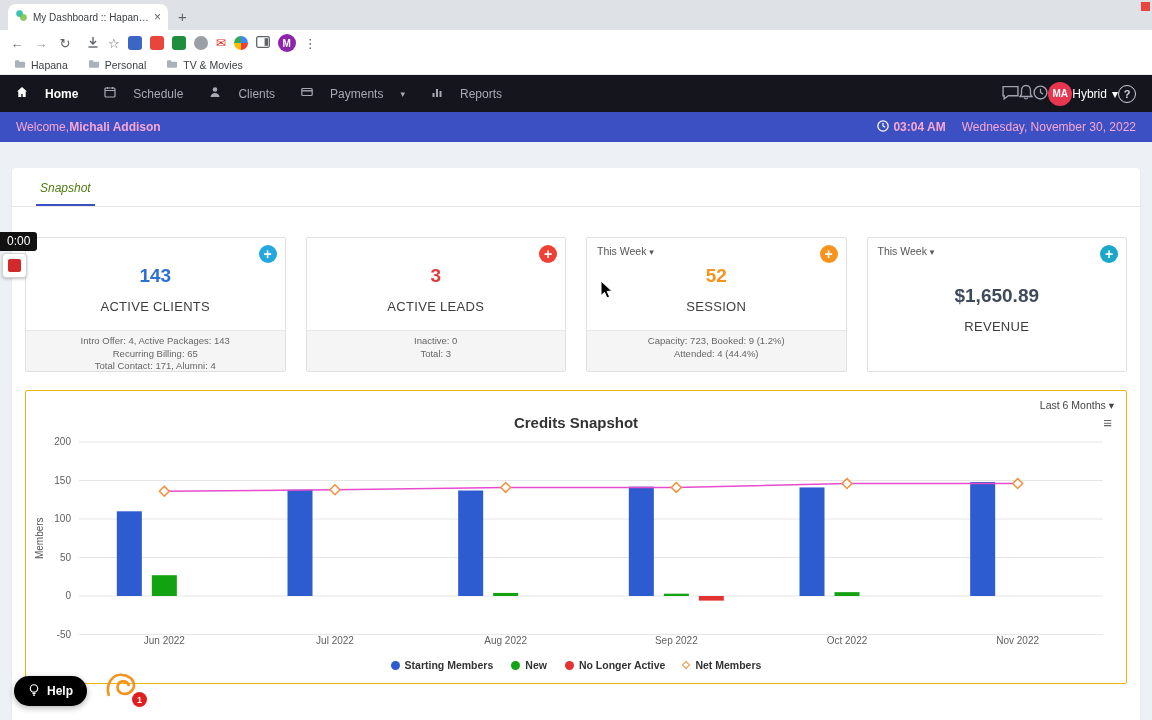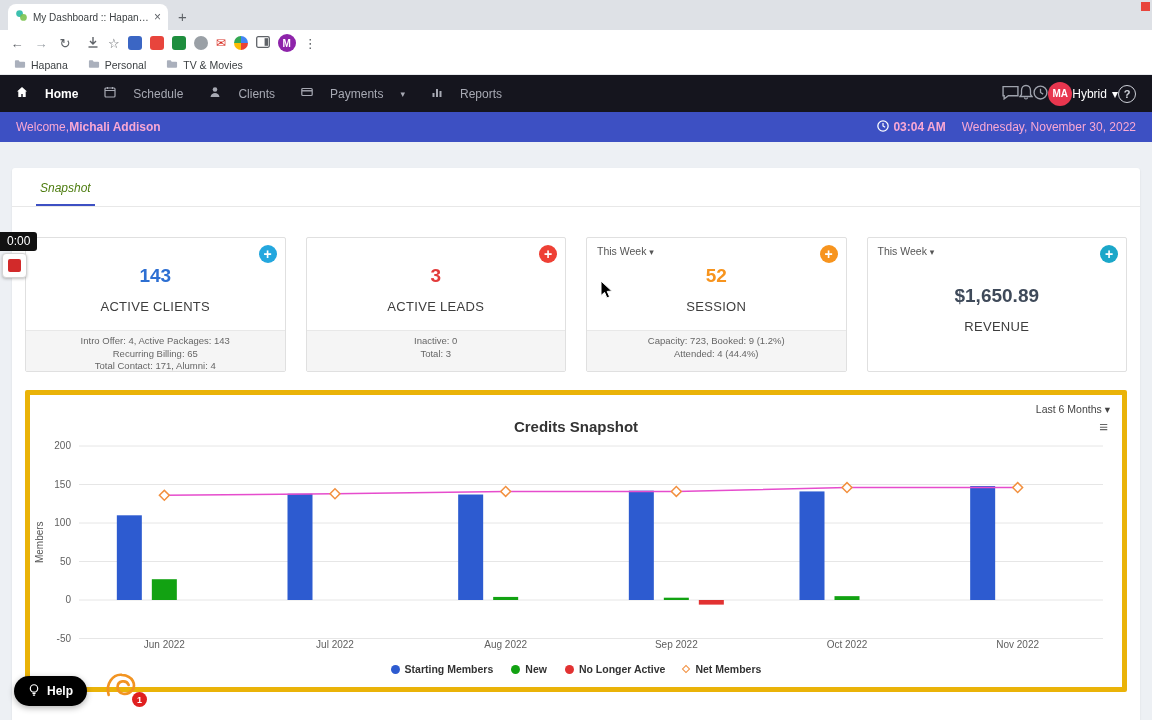--- a/index.html
+++ b/index.html
@@ -54,21 +54,21 @@
   .cards{display:flex;gap:20px;padding:30px 13px 0;}
   .card{flex:1;height:135px;border:1px solid #e0e0e0;border-radius:2px;position:relative;display:flex;flex-direction:column;background:#fff;}
   .card-filter{position:absolute;top:7px;left:10px;font-size:10.5px;color:#555;cursor:pointer;}
   .card-filter .caret{font-size:9px;}
   .plus-btn{position:absolute;top:7px;right:8px;width:18px;height:18px;border-radius:50%;border:none;color:#fff;font-size:14px;line-height:17px;text-align:center;cursor:pointer;padding:0;font-weight:bold;}
   .card-top{flex:1;display:flex;flex-direction:column;align-items:center;justify-content:center;padding-top:10px;}
   .card-value{font-size:19px;font-weight:bold;}
   .card-label{font-size:13px;color:#3d3d3d;margin-top:12px;letter-spacing:.3px;}
   .card-footer{background:#f5f5f5;border-top:1px solid #e8e8e8;height:41px;padding:4px 4px;text-align:center;font-size:9.5px;color:#666;line-height:12.5px;}
 
-  .chart-card{margin:18px 13px 20px;border:5px solid #eab308;border-radius:2px;padding-bottom:12px;background:#fff;}
+  .chart-card{margin:18px 13px 20px;border:1px solid #eab308;border-radius:2px;padding-bottom:12px;background:#fff;}
   .chart-filter-row{display:flex;justify-content:flex-end;padding:8px 12px 0;font-size:10.5px;color:#444;}
   .chart-filter{cursor:pointer;}
   .chart-title-row{position:relative;text-align:center;margin-top:3px;height:22px;}
   .chart-title{font-size:15px;font-weight:bold;color:#333;}
   .chart-menu{position:absolute;right:14px;top:0;font-size:15px;color:#666;cursor:pointer;line-height:18px;}
   #chart-svg{display:block;margin:0 auto;}
   svg text{font-family:"Liberation Sans","DejaVu Sans",sans-serif;}
   .legend{display:flex;justify-content:center;align-items:center;gap:18px;margin-top:8px;}
   .legend-item{display:flex;align-items:center;font-size:10.5px;font-weight:bold;color:#333;cursor:pointer;}
   .legend-dot{width:9px;height:9px;border-radius:50%;display:inline-block;margin-right:5px;}

